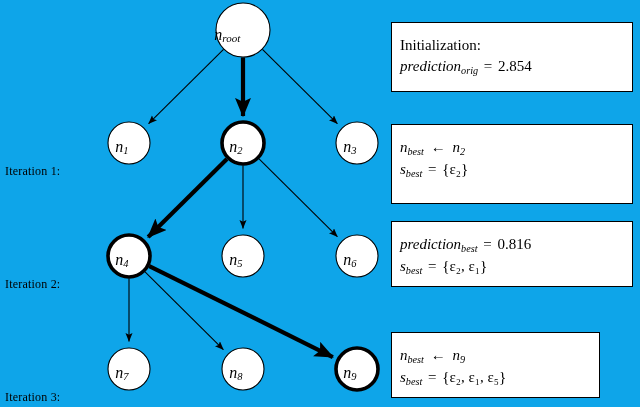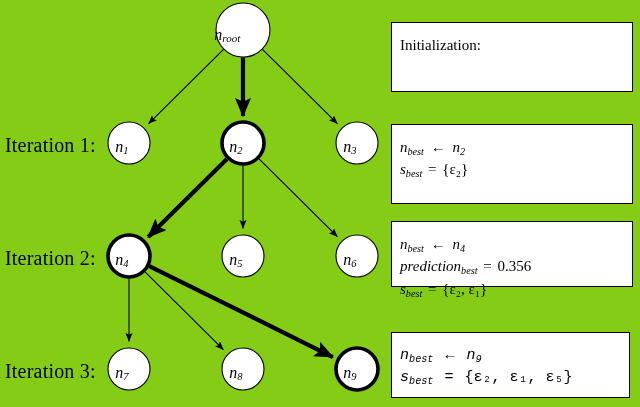--- a/index.html
+++ b/index.html
@@ -4,39 +4,40 @@
 <style>
   html, body {
     margin: 0;
     padding: 0;
     background: #ffffff;
   }
   #stage {
     position: relative;
     width: 640px;
     height: 407px;
-    background: #84cc16;
+    background: #0ea5e9;
     overflow: hidden;
     font-family: "Liberation Serif", "DejaVu Serif", serif;
     color: #000000;
   }
   #tree-svg {
     position: absolute;
     left: 0;
     top: 0;
     width: 640px;
     height: 407px;
   }
   .row-label {
     position: absolute;
     font-family: "Liberation Serif", "DejaVu Serif", serif;
-    font-size: 20px;
+    font-size: 12px;
     color: #000;
     white-space: nowrap;
     letter-spacing: 0.2px;
+    margin-top: 30px;
   }
   .node-label {
     font-family: "Liberation Serif", "DejaVu Serif", serif;
     font-style: italic;
     font-size: 16px;
     fill: #000;
     text-anchor: middle;
     dominant-baseline: middle;
   }
   .ann-box {
@@ -140,29 +141,29 @@
   </svg>
 
   <div id="row-labels-layer">
       <div class="row-label" style="left: 5px; top: 134px;">Iteration 1:</div>
       <div class="row-label" style="left: 5px; top: 247px; text-align: center;">Iteration 2:</div>
       <div class="row-label" style="left: 5px; top: 360px; text-align: right;">Iteration 3:</div>
     </div>
   <div id="annotations-layer">
       <div class="ann-box" style="left: 391px; top: 22px; width: 242px; height: 70px;">
         <span class="ann-line">Initialization:</span>
+        <span class="ann-line"><span class="it">prediction</span><span class="sub">orig</span><span class="op"> = </span><span class="up">2.854</span></span>
       </div>
       <div class="ann-box" style="left: 391px; top: 124px; width: 242px; height: 80px;">
         <span class="ann-line"><span class="it">n</span><span class="sub">best</span><span class="arrleft"> ← </span><span class="it">n</span><span class="sub">2</span></span>
         <span class="ann-line"><span class="it">s</span><span class="sub">best</span><span class="op"> = </span><span class="up">{ε₂}</span></span>
       </div>
       <div class="ann-box" style="left: 391px; top: 221px; width: 242px; height: 66px;">
-        <span class="ann-line"><span class="it">n</span><span class="sub">best</span><span class="arrleft"> ← </span><span class="it">n</span><span class="sub">4</span></span>
-        <span class="ann-line"><span class="it">prediction</span><span class="sub">best</span><span class="op"> = </span><span class="up">0.356</span></span>
+        <span class="ann-line"><span class="it">prediction</span><span class="sub">best</span><span class="op"> = </span><span class="up">0.816</span></span>
         <span class="ann-line"><span class="it">s</span><span class="sub">best</span><span class="op"> = </span><span class="up">{ε₂, ε₁}</span></span>
       </div>
-      <div class="ann-box" style="left: 391px; top: 332px; width: 239px; height: 66px; font-family: Liberation Mono, monospace;">
+      <div class="ann-box" style="left: 391px; top: 332px; width: 209px; height: 66px;">
         <span class="ann-line"><span class="it">n</span><span class="sub">best</span><span class="arrleft"> ← </span><span class="it">n</span><span class="sub">9</span></span>
         <span class="ann-line"><span class="it">s</span><span class="sub">best</span><span class="op"> = </span><span class="up">{ε₂, ε₁, ε₅}</span></span>
       </div>
     </div>
 
 </div>
 
 </body></html>

